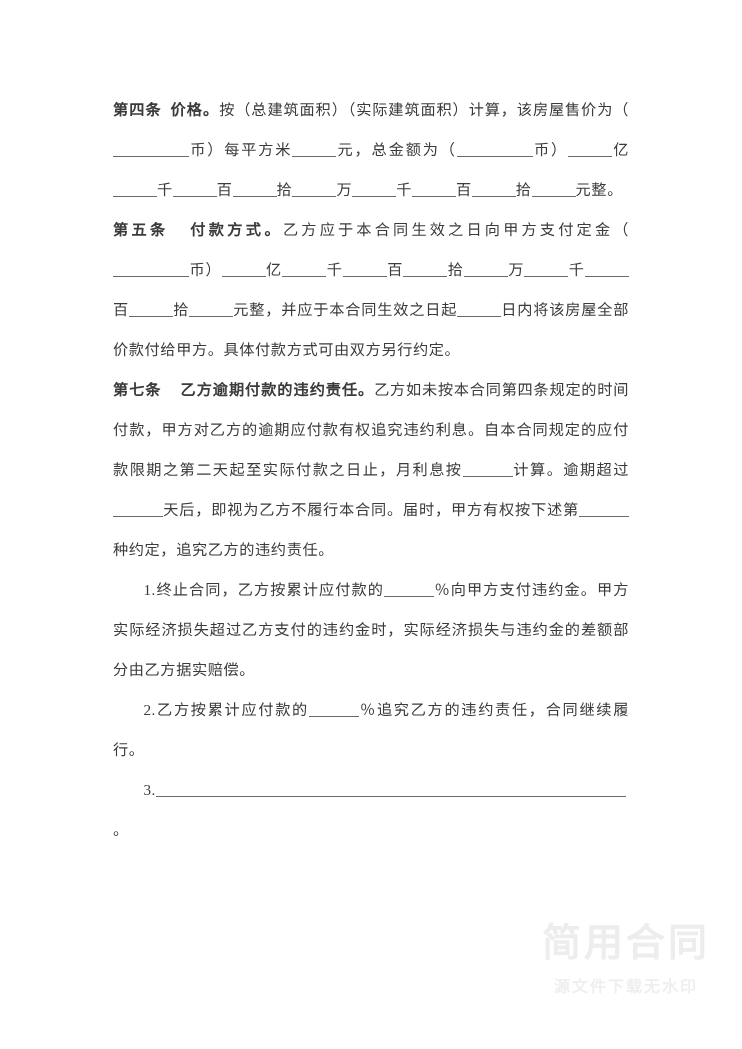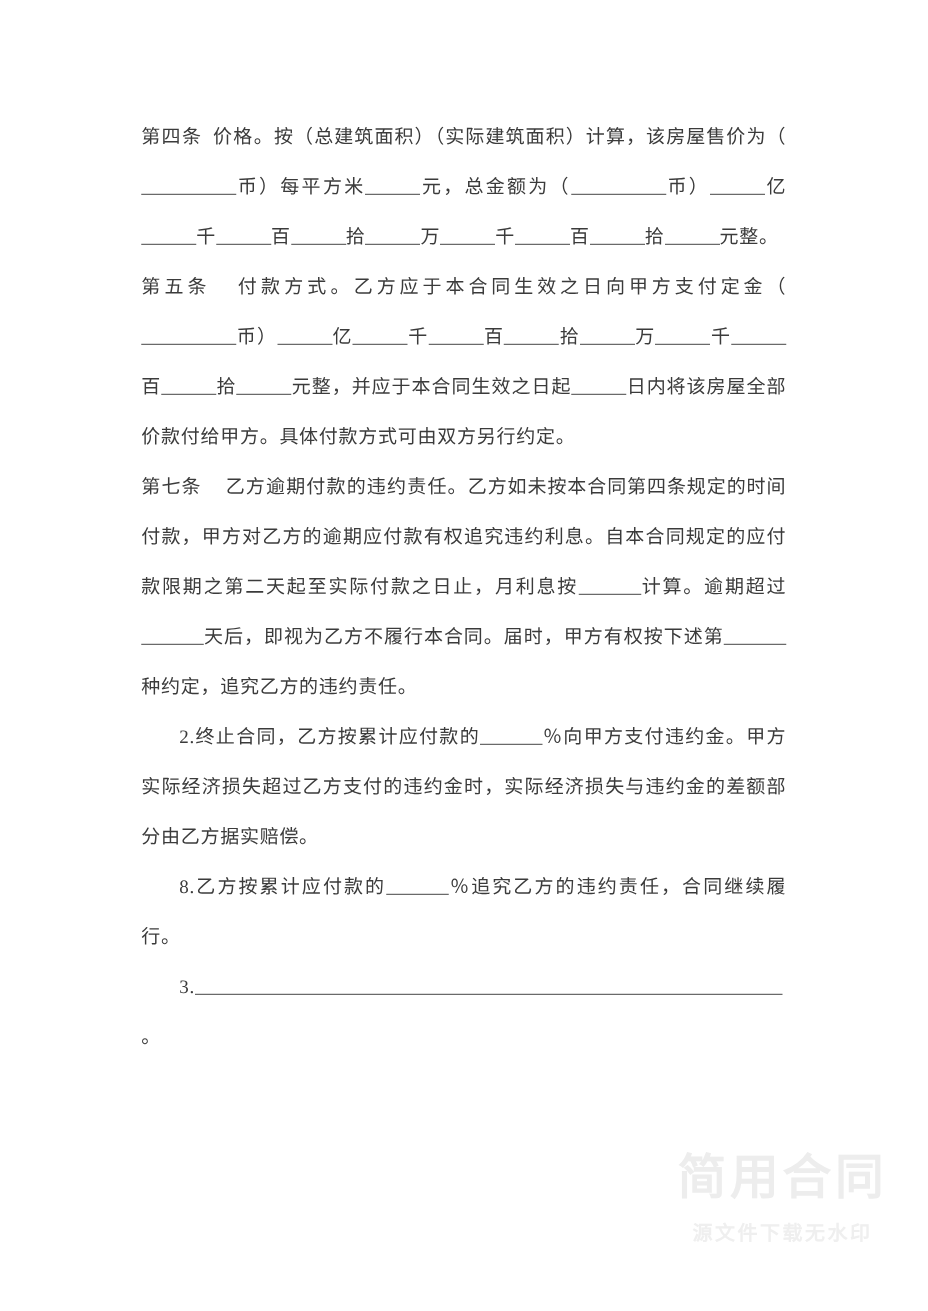--- a/index.html
+++ b/index.html
@@ -29,21 +29,21 @@
     line-height: 40px;
     text-align: justify;
     text-justify: inter-ideograph;
     letter-spacing: 0.6px;
     word-break: break-all;
   }
   .para.indent {
     text-indent: 2em;
   }
   .heading-run {
-    font-weight: normal;
+    font-weight: bold;
     letter-spacing: 0.8px;
     margin-top: 46px;
   }
   .gap-sm { display: inline-block; width: 0.55em; }
   .gap-lg { display: inline-block; width: 1.25em; }
   
   .blank {
     display: inline-block;
     border-bottom: 1.3px solid #6a6a6a;
     vertical-align: -2px;
@@ -85,22 +85,22 @@
 
 <div class="page">
 
   <div class="content">
     <div id="clause-container">
         <p class="para"><span class="heading-run">第四条</span><span class="gap-sm"></span><span class="heading-run">价格。</span><span>按（总建筑面积）（实际建筑面积）计算，该房屋售价为（</span><span class="blank b-lg"></span><span>币）每平方米</span><span class="blank b-sm"></span><span>元，总金额为（</span><span class="blank b-lg"></span><span>币）</span><span class="blank b-sm"></span><span>亿</span><span class="blank b-sm"></span><span>千</span><span class="blank b-sm"></span><span>百</span><span class="blank b-sm"></span><span>拾</span><span class="blank b-sm"></span><span>万</span><span class="blank b-sm"></span><span>千</span><span class="blank b-sm"></span><span>百</span><span class="blank b-sm"></span><span>拾</span><span class="blank b-sm"></span><span>元整。</span></p>
         <p class="para"><span class="heading-run">第五条</span><span class="gap-lg"></span><span class="heading-run">付款方式。</span><span>乙方应于本合同生效之日向甲方支付定金（</span><span class="blank b-lg"></span><span>币）</span><span class="blank b-sm"></span><span>亿</span><span class="blank b-sm"></span><span>千</span><span class="blank b-sm"></span><span>百</span><span class="blank b-sm"></span><span>拾</span><span class="blank b-sm"></span><span>万</span><span class="blank b-sm"></span><span>千</span><span class="blank b-sm"></span><span>百</span><span class="blank b-sm"></span><span>拾</span><span class="blank b-sm"></span><span>元整，并应于本合同生效之日起</span><span class="blank b-sm"></span><span>日内将该房屋全部价款付给甲方。具体付款方式可由双方另行约定。</span></p>
         <p class="para"><span class="heading-run">第七条</span><span class="gap-lg"></span><span class="heading-run">乙方逾期付款的违约责任。</span><span>乙方如未按本合同第四条规定的时间付款，甲方对乙方的逾期应付款有权追究违约利息。自本合同规定的应付款限期之第二天起至实际付款之日止，月利息按</span><span class="blank b-md"></span><span>计算。逾期超过</span><span class="blank b-md"></span><span>天后，即视为乙方不履行本合同。届时，甲方有权按下述第</span><span class="blank b-md"></span><span>种约定，追究乙方的违约责任。</span></p>
       </div>
     <div id="subitem-container">
-        <p class="para indent"><span>2.终止合同，乙方按累计应付款的</span><span class="blank b-md"></span><span>％向甲方支付违约金。甲方实际经济损失超过乙方支付的违约金时，实际经济损失与违约金的差额部分由乙方据实赔偿。</span></p>
-        <p class="para indent"><span>8.乙方按累计应付款的</span><span class="blank b-md"></span><span>％追究乙方的违约责任，合同继续履行。</span></p>
+        <p class="para indent"><span>1.终止合同，乙方按累计应付款的</span><span class="blank b-md"></span><span>％向甲方支付违约金。甲方实际经济损失超过乙方支付的违约金时，实际经济损失与违约金的差额部分由乙方据实赔偿。</span></p>
+        <p class="para indent"><span>2.乙方按累计应付款的</span><span class="blank b-md"></span><span>％追究乙方的违约责任，合同继续履行。</span></p>
         <p class="para indent"><span>3.</span><span class="blank b-full"></span><span>。</span></p>
       </div>
   </div>
 
   <div class="watermark">
     <div class="wm-main">简用合同</div>
     <div class="wm-sub">源文件下载无水印</div>
   </div>
 
 </div>

